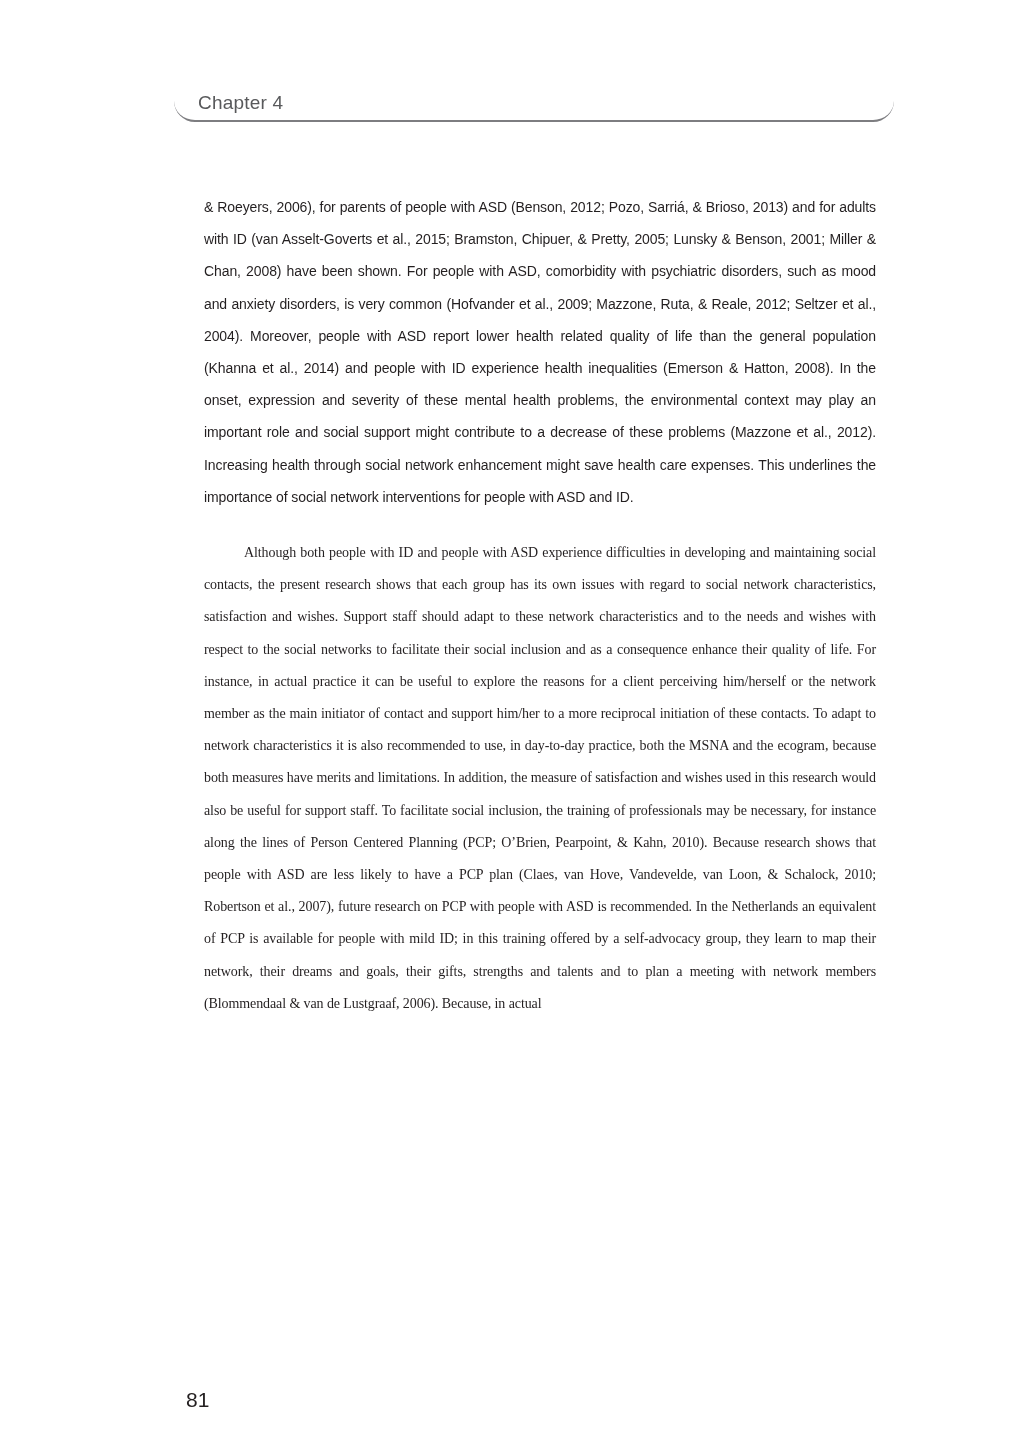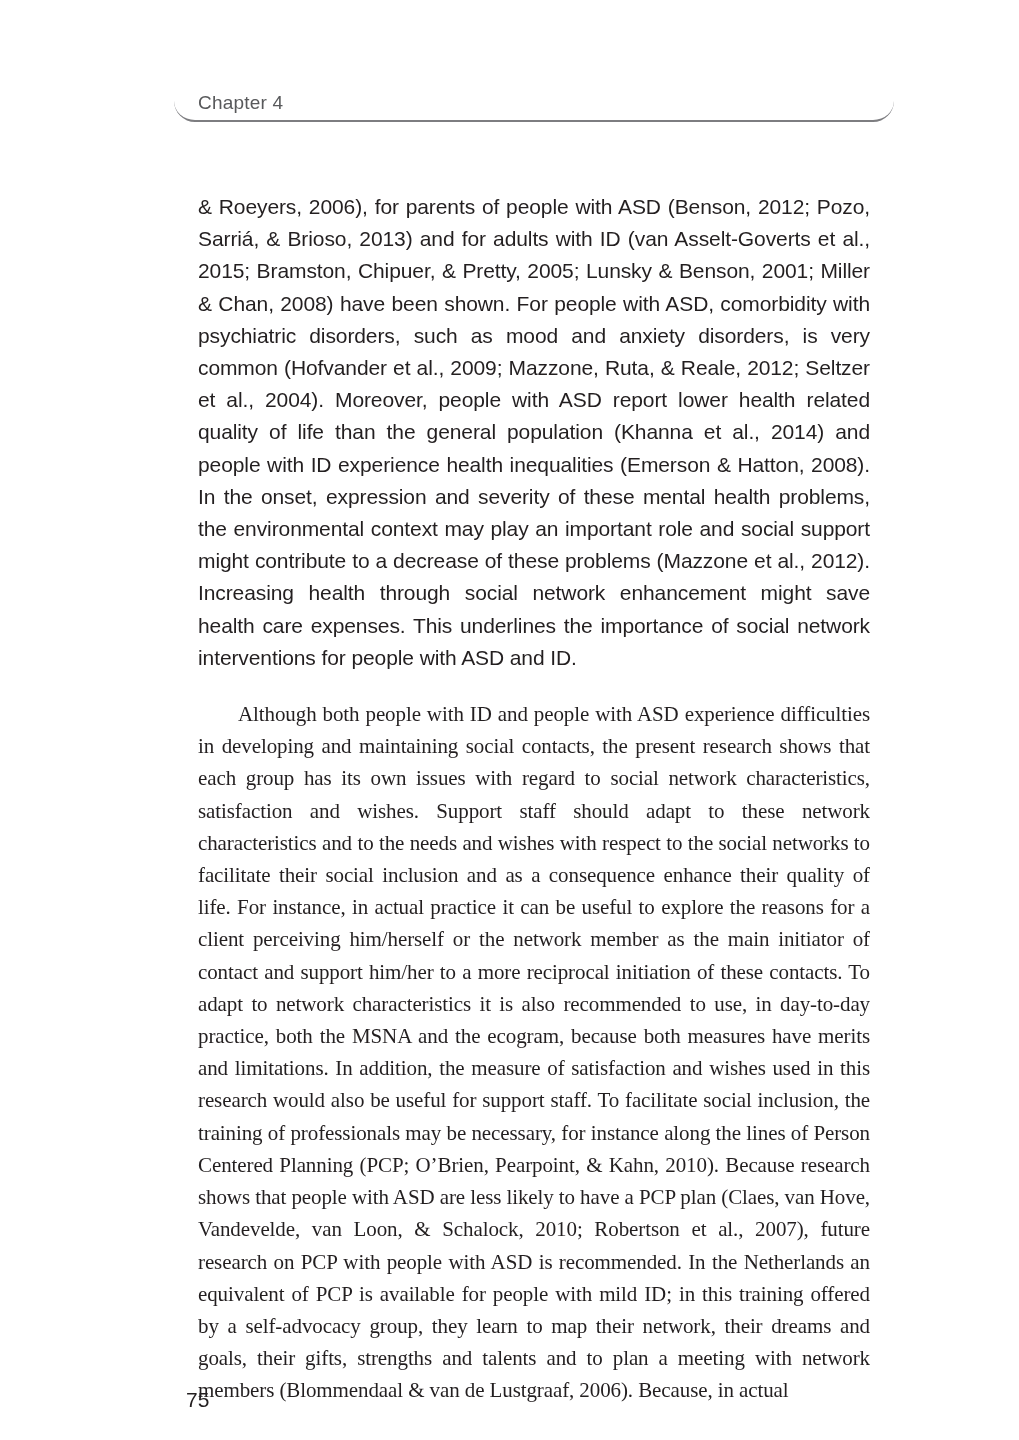--- a/index.html
+++ b/index.html
@@ -18,25 +18,25 @@
     top: 56px;
     width: 720px;
     padding-bottom: 6px;
     border-bottom: 2px solid #7d7d80;
     color: #58595b;
     font-size: 19px;
     letter-spacing: 0.2px;
   }
   .body-text {
     position: absolute;
-    left: 150px;
+    left: 156px;
     top: 143px;
     width: 720px;
     color: #231f20;
-    font-size: 21px;
+    font-size: 14px;
     line-height: 32.2px;
     text-align: justify;
     letter-spacing: -0.1px;
   }
   .body-text p[data-indented="true"] {
     text-indent: 40px;
     font-family: Liberation Serif, serif;
   }
   .page-number {
     position: absolute;
@@ -53,15 +53,15 @@
 
   <div class="running-header">
     <span>Chapter 4</span>
   </div>
 
   <div class="body-text">
     <p data-indented="false">&amp; Roeyers, 2006), for parents of people with ASD (Benson, 2012; Pozo, Sarriá, &amp; Brioso, 2013) and for adults with ID (van Asselt-Goverts et al., 2015; Bramston, Chipuer, &amp; Pretty, 2005; Lunsky &amp; Benson, 2001; Miller &amp; Chan, 2008) have been shown. For people with ASD, comorbidity with psychiatric disorders, such as mood and anxiety disorders, is very common (Hofvander et al., 2009; Mazzone, Ruta, &amp; Reale, 2012; Seltzer et al., 2004). Moreover, people with ASD report lower health related quality of life than the general population (Khanna et al., 2014) and people with ID experience health inequalities (Emerson &amp; Hatton, 2008). In the onset, expression and severity of these mental health problems, the environmental context may play an important role and social support might contribute to a decrease of these problems (Mazzone et al., 2012). Increasing health through social network enhancement might save health care expenses. This underlines the importance of social network interventions for people with ASD and ID.</p>
     <p data-indented="true">Although both people with ID and people with ASD experience difficulties in developing and maintaining social contacts, the present research shows that each group has its own issues with regard to social network characteristics, satisfaction and wishes. Support staff should adapt to these network characteristics and to the needs and wishes with respect to the social networks to facilitate their social inclusion and as a consequence enhance their quality of life. For instance, in actual practice it can be useful to explore the reasons for a client perceiving him/herself or the network member as the main initiator of contact and support him/her to a more reciprocal initiation of these contacts. To adapt to network characteristics it is also recommended to use, in day-to-day practice, both the MSNA and the ecogram, because both measures have merits and limitations. In addition, the measure of satisfaction and wishes used in this research would also be useful for support staff. To facilitate social inclusion, the training of professionals may be necessary, for instance along the lines of Person Centered Planning (PCP; O’Brien, Pearpoint, &amp; Kahn, 2010). Because research shows that people with ASD are less likely to have a PCP plan (Claes, van Hove, Vandevelde, van Loon, &amp; Schalock, 2010; Robertson et al., 2007), future research on PCP with people with ASD is recommended. In the Netherlands an equivalent of PCP is available for people with mild ID; in this training offered by a self-advocacy group, they learn to map their network, their dreams and goals, their gifts, strengths and talents and to plan a meeting with network members (Blommendaal &amp; van de Lustgraaf, 2006). Because, in actual</p>
   </div>
 
-  <div class="page-number">75</div>
+  <div class="page-number">81</div>
 
 </div>
 
 </body></html>

